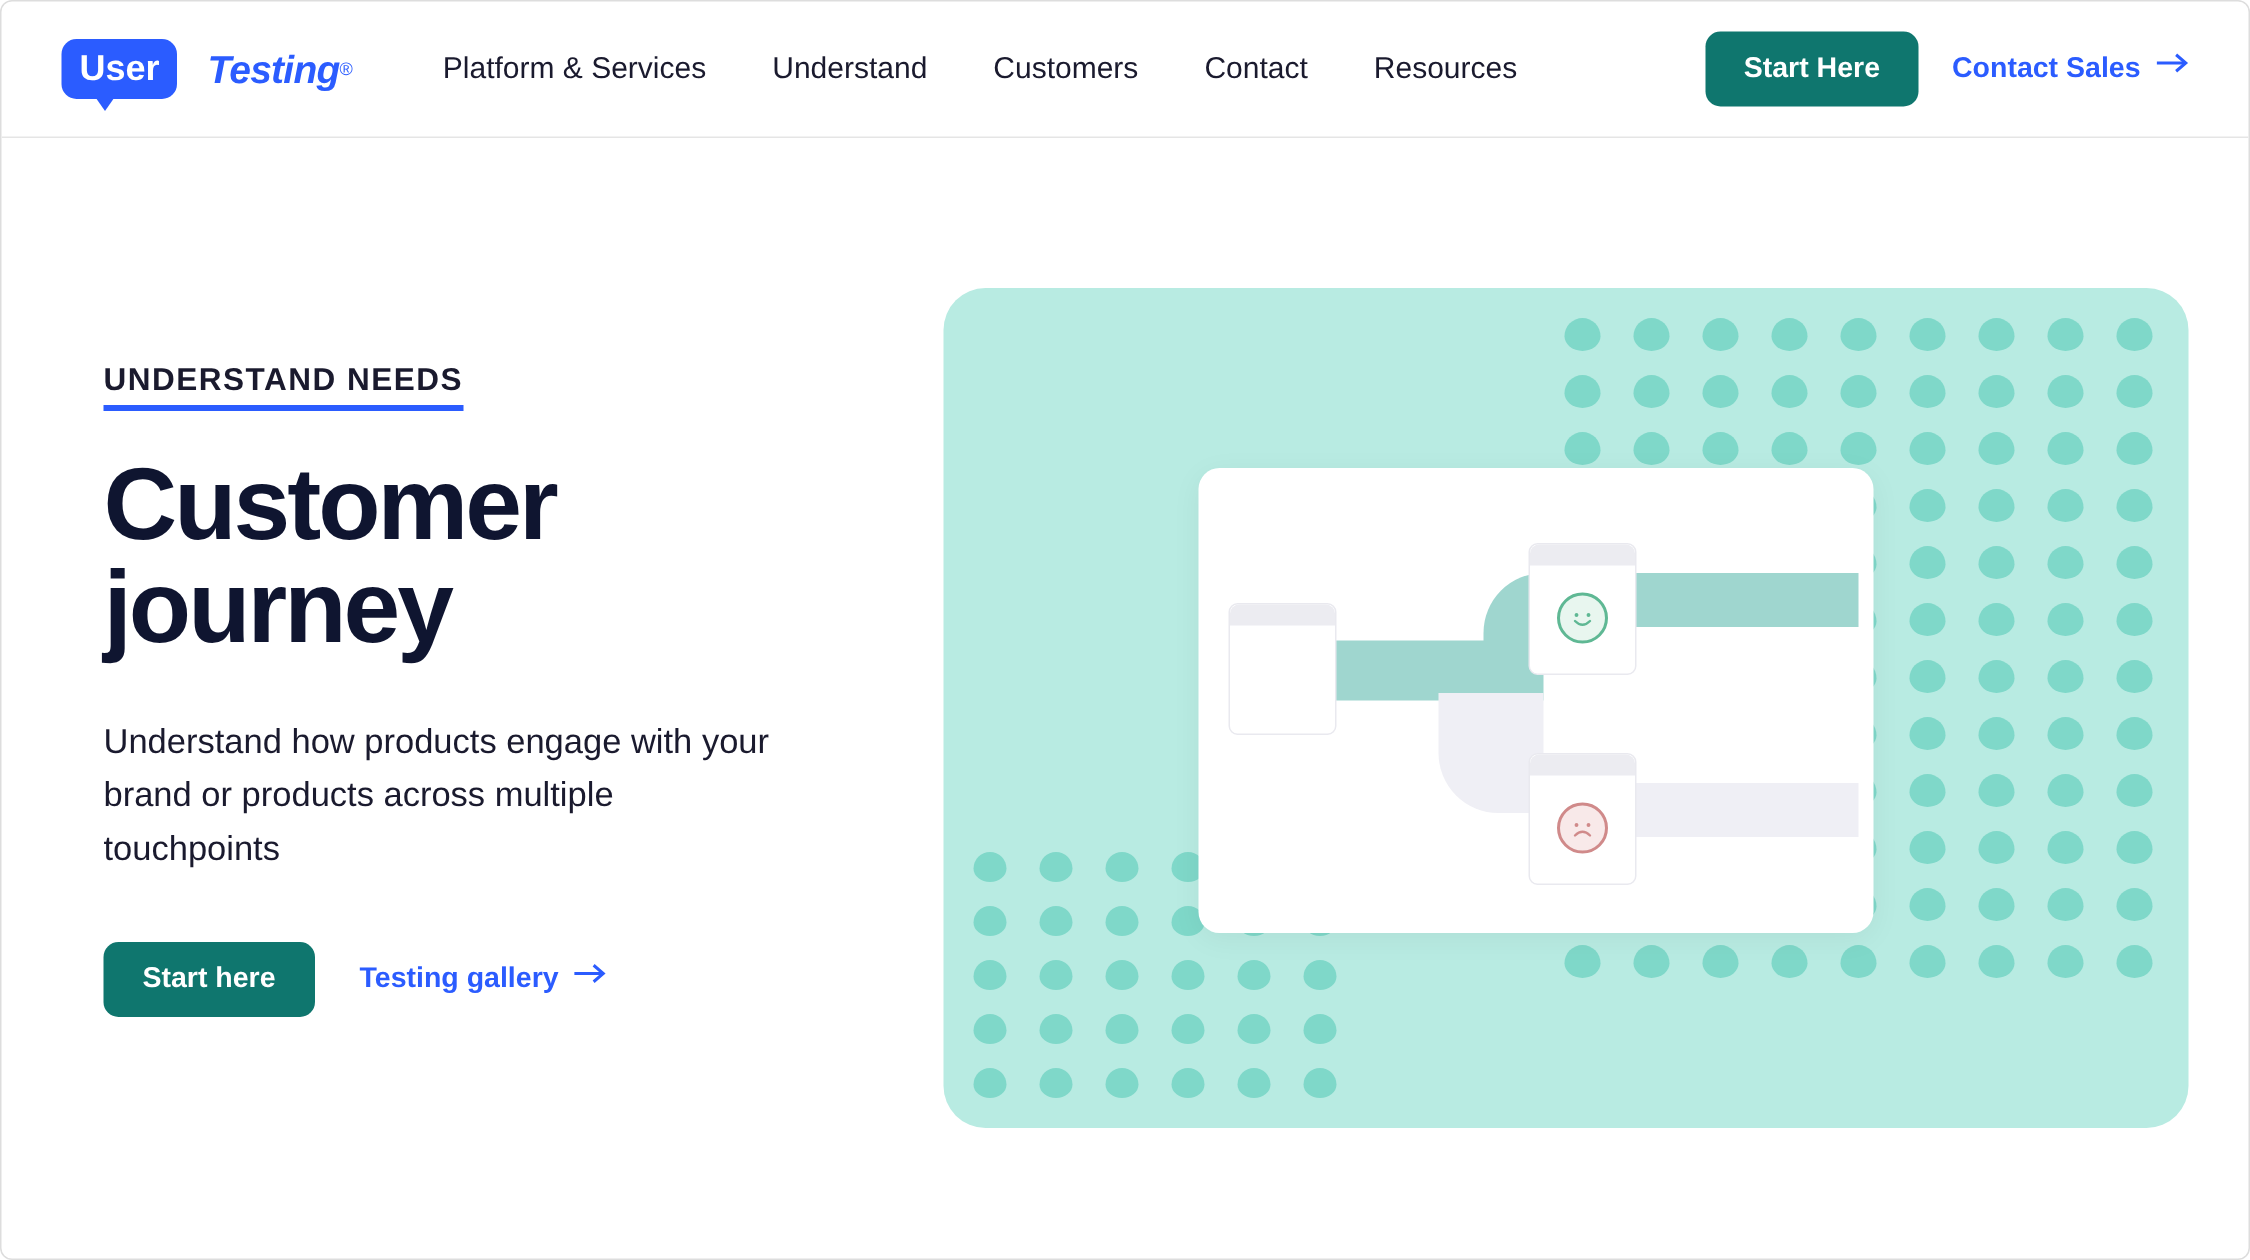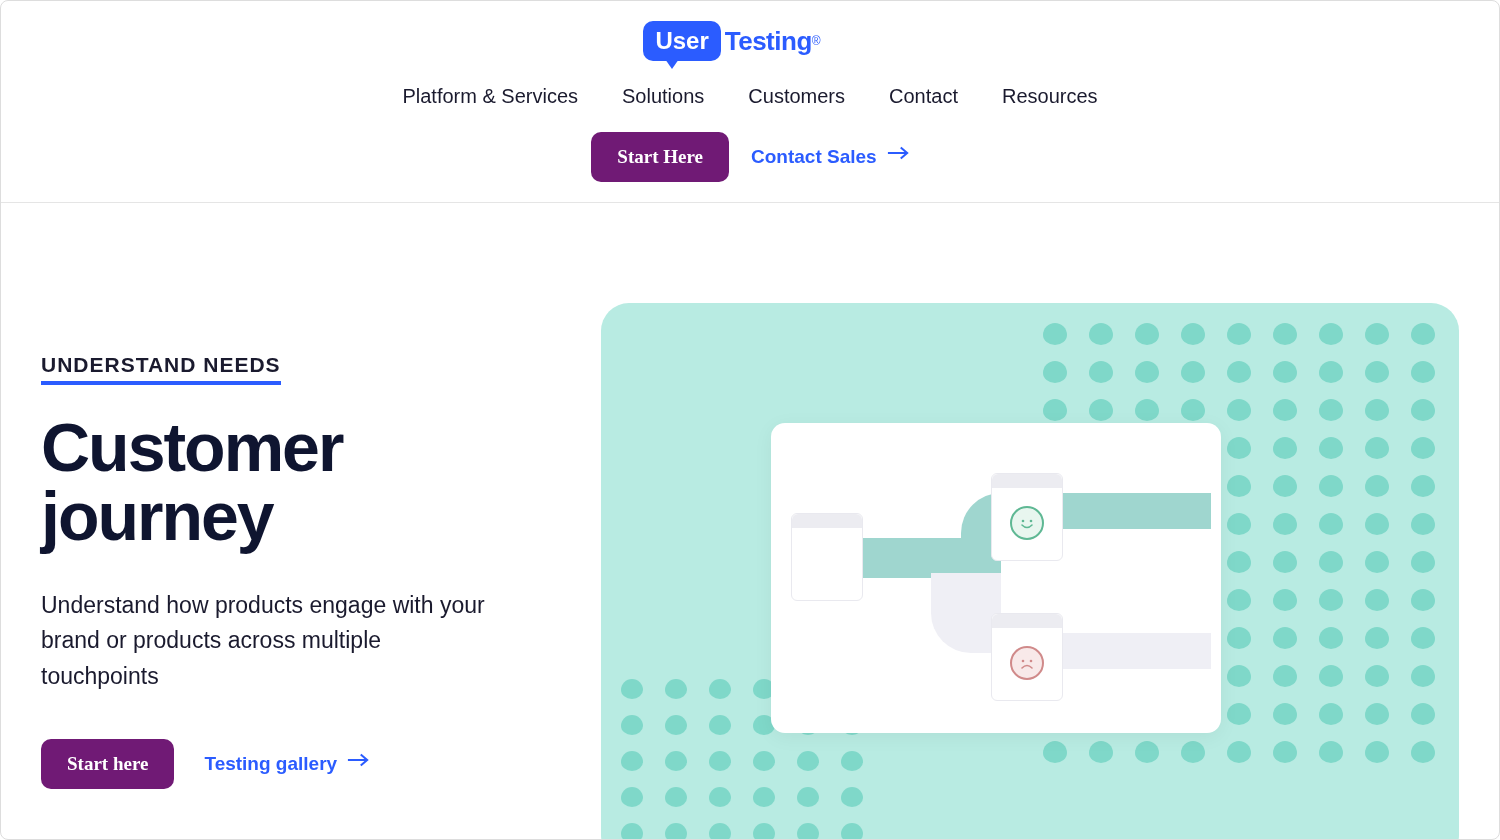--- a/index.html
+++ b/index.html
@@ -12,21 +12,20 @@
       border-radius: 8px;
       overflow: hidden;
     }
     
     header {
       display: flex;
       align-items: center;
       padding: 20px 40px;
       border-bottom: 1px solid #e5e5e5;
       gap: 24px;
-      flex-direction: column;
     }
     .logo {
       display: flex;
       align-items: center;
       margin-right: 36px;
     }
     .logo-bubble {
       background: #2b5cff;
       color: #fff;
       font-weight: 700;
@@ -42,22 +41,23 @@
       left: 22px;
       width: 0; height: 0;
       border-left: 7px solid transparent;
       border-right: 7px solid transparent;
       border-top: 10px solid #2b5cff;
     }
     .logo-text {
       color: #2b5cff;
       font-weight: 600;
       font-size: 26px;
-      margin-left: 4px;
+      margin-left: 20px;
       letter-spacing: -0.5px;
+      font-style: italic;
     }
     .logo-reg {
       color: #2b5cff;
       font-size: 12px;
       vertical-align: super;
     }
     nav.primary {
       display: flex;
       gap: 44px;
       flex: 1;
@@ -68,29 +68,28 @@
       font-size: 20px;
       font-weight: 500;
       cursor: pointer;
     }
     .header-cta {
       display: flex;
       align-items: center;
       gap: 22px;
     }
     .btn-primary {
-      background: #701a75;
+      background: #0f766e;
       color: #fff;
       border: none;
       padding: 14px 26px;
       border-radius: 10px;
       font-size: 19px;
       font-weight: 700;
       cursor: pointer;
-      font-family: Liberation Serif, serif;
     }
     .link-arrow {
       color: #2b5cff;
       font-size: 19px;
       font-weight: 700;
       text-decoration: none;
       display: inline-flex;
       align-items: flex-start;
       gap: 10px;
       cursor: pointer;
@@ -99,20 +98,21 @@
       width: 22px; height: 14px;
       stroke: #2b5cff;
       stroke-width: 2.2;
       fill: none;
     }
     
     .hero {
       display: flex;
       padding: 100px 40px 40px 40px;
       gap: 40px;
+      margin-left: 28px;
     }
     .hero-left { flex: 0 0 520px; padding-top: 50px; }
     .eyebrow {
       font-size: 21px;
       font-weight: 700;
       letter-spacing: 1px;
       color: #1a1a2e;
       border-bottom: 4px solid #2b5cff;
       display: inline-block;
       padding-bottom: 4px;
@@ -232,21 +232,21 @@
 
 <header>
   <a class="logo">
     <span class="logo-bubble">User</span>
     <span class="logo-text">Testing</span>
     <span class="logo-reg">®</span>
   </a>
 
   <nav class="primary">
     <a>Platform &amp; Services</a>
-    <a>Solutions</a>
+    <a>Understand</a>
     <a>Customers</a>
     <a>Contact</a>
     <a>Resources</a>
   </nav>
 
   <div class="header-cta">
     <button class="btn-primary">Start Here</button>
     <a class="link-arrow">
       <span>Contact Sales</span>
       <svg class="arrow-icon" viewBox="0 0 24 14">

